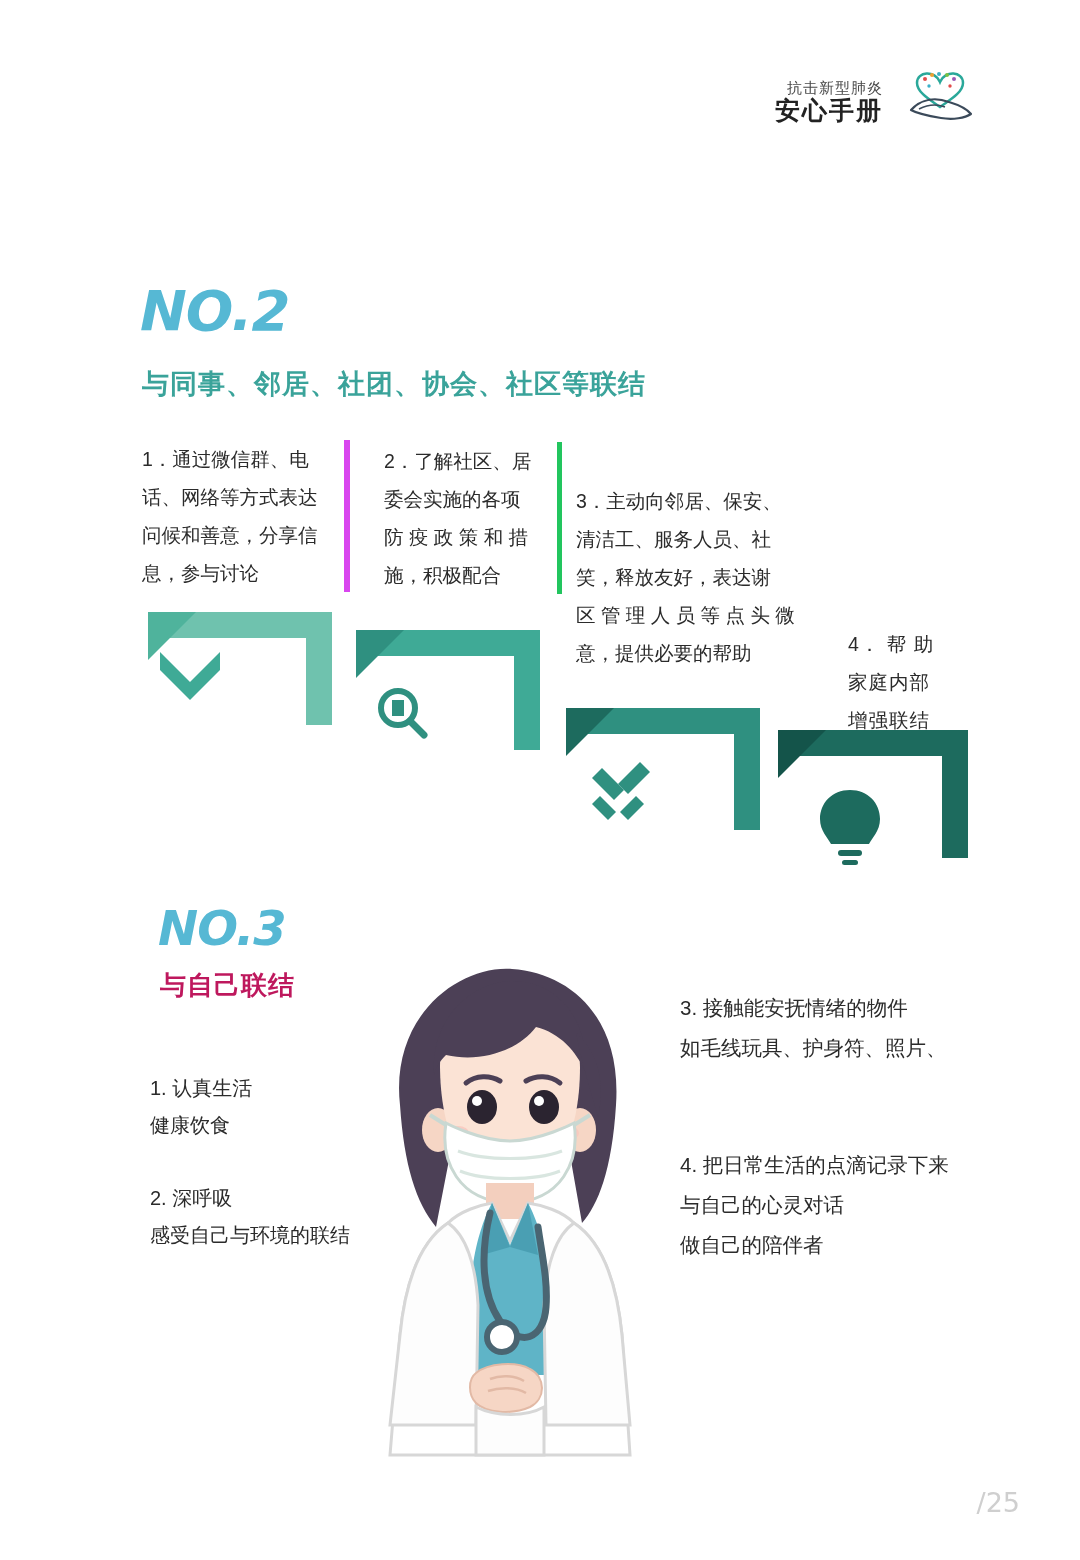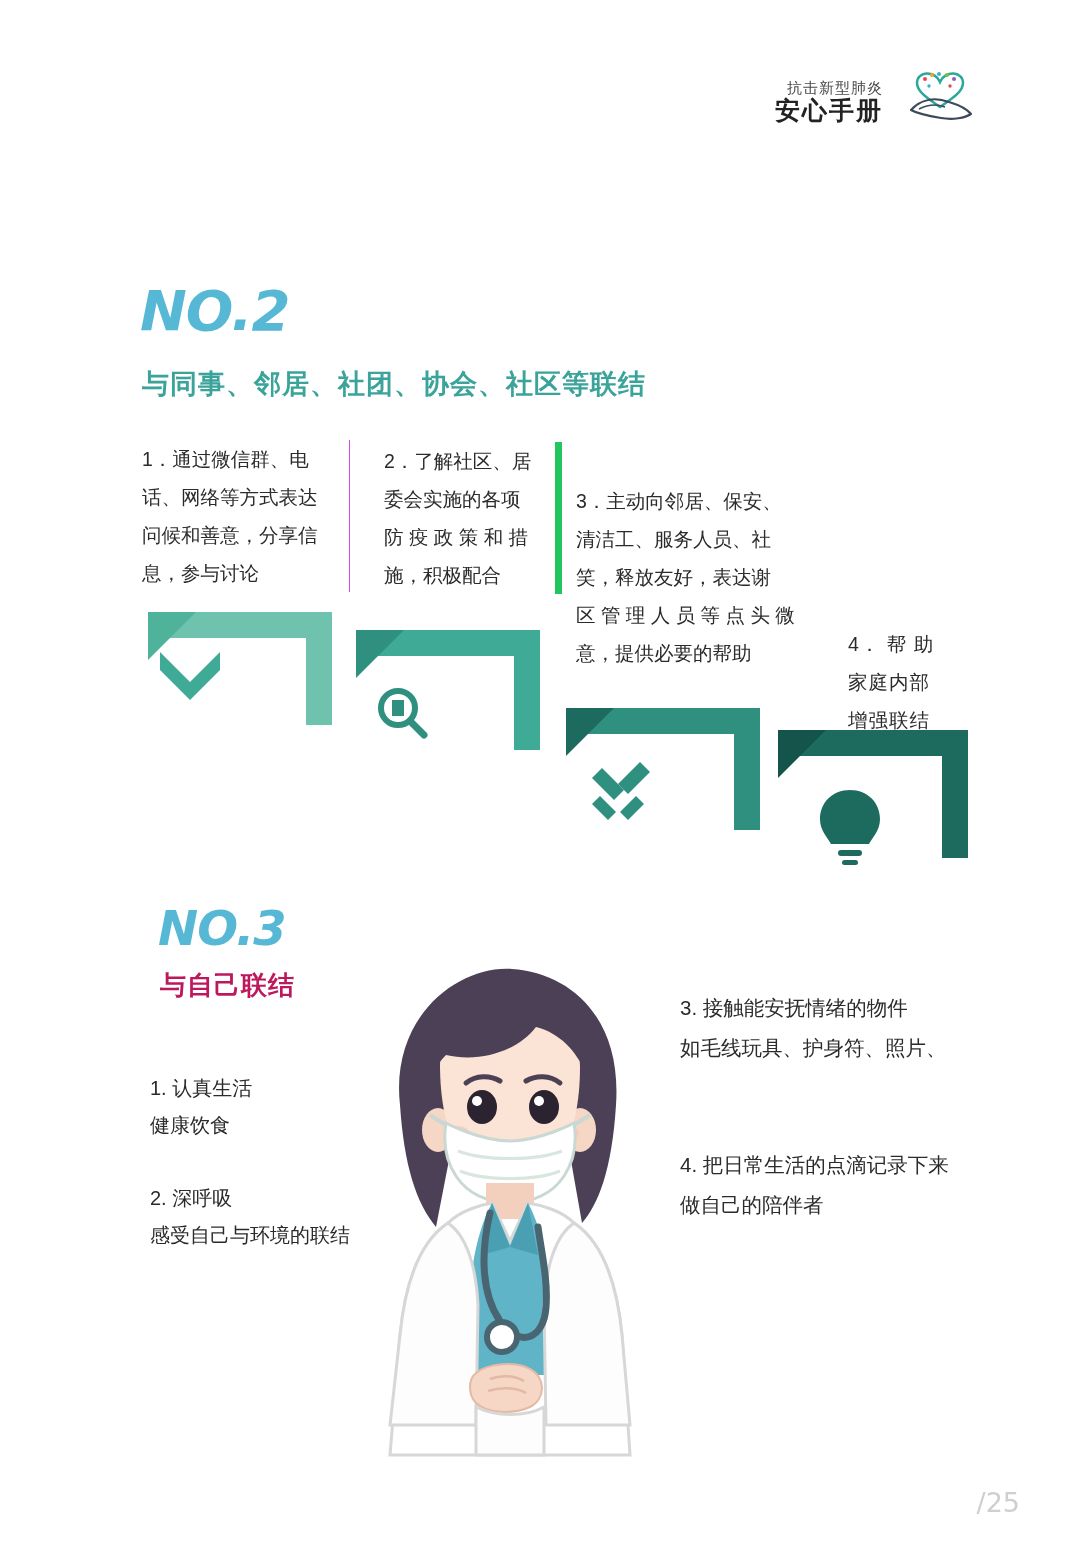--- a/index.html
+++ b/index.html
@@ -70,22 +70,22 @@
     letter-spacing: 1px;
   }
 
   
   .step-text {
     position: absolute;
     font-size: 19.5px;
     line-height: 1.95;
     color: #2b2b2b;
   }
-  .s1 { left: 142px; top: 440px; width: 208px; border-right: 1px solid #d946ef; padding-right: 14px; box-sizing: border-box; }
-  .s2 { left: 384px; top: 442px; width: 178px; border-right: 7px solid #22c55e; padding-right: 14px; box-sizing: border-box; }
+  .s1 { left: 142px; top: 440px; width: 208px; border-right: 6px solid #d946ef; padding-right: 14px; box-sizing: border-box; }
+  .s2 { left: 384px; top: 442px; width: 178px; border-right: 5px solid #22c55e; padding-right: 14px; box-sizing: border-box; }
   .s3 { left: 576px; top: 482px; width: 250px; }
   .s4 { left: 848px; top: 625px; width: 120px; letter-spacing: 1px; }
   .s4 div { text-align: justify; }
 
   
   .stairs { position: absolute; left: 0; top: 590px; width: 1080px; height: 300px; }
 
   
   .no3-title {
     position: absolute;
@@ -255,20 +255,21 @@
   <div>2. 深呼吸</div>
   <div>感受自己与环境的联结</div>
 </div>
 
 <div class="right-item r1">
   <div>3. 接触能安抚情绪的物件</div>
   <div>如毛线玩具、护身符、照片、</div>
 </div>
 <div class="right-item r2">
   <div>4. 把日常生活的点滴记录下来</div>
+  <div>与自己的心灵对话</div>
   <div>做自己的陪伴者</div>
 </div>
 
 <div class="doctor">
   <svg width="360" height="505" viewBox="0 0 360 505">
 
     <path d="M70 150 C60 60, 130 10, 182 14 C240 18, 292 62, 286 150 C282 215, 268 250, 252 268
              L240 200 L120 200 L106 272 C86 248, 74 210, 70 150 Z" fill="#4c4056"></path>
 
     <ellipse cx="108" cy="175" rx="16" ry="22" fill="#f6d6c5"></ellipse>

